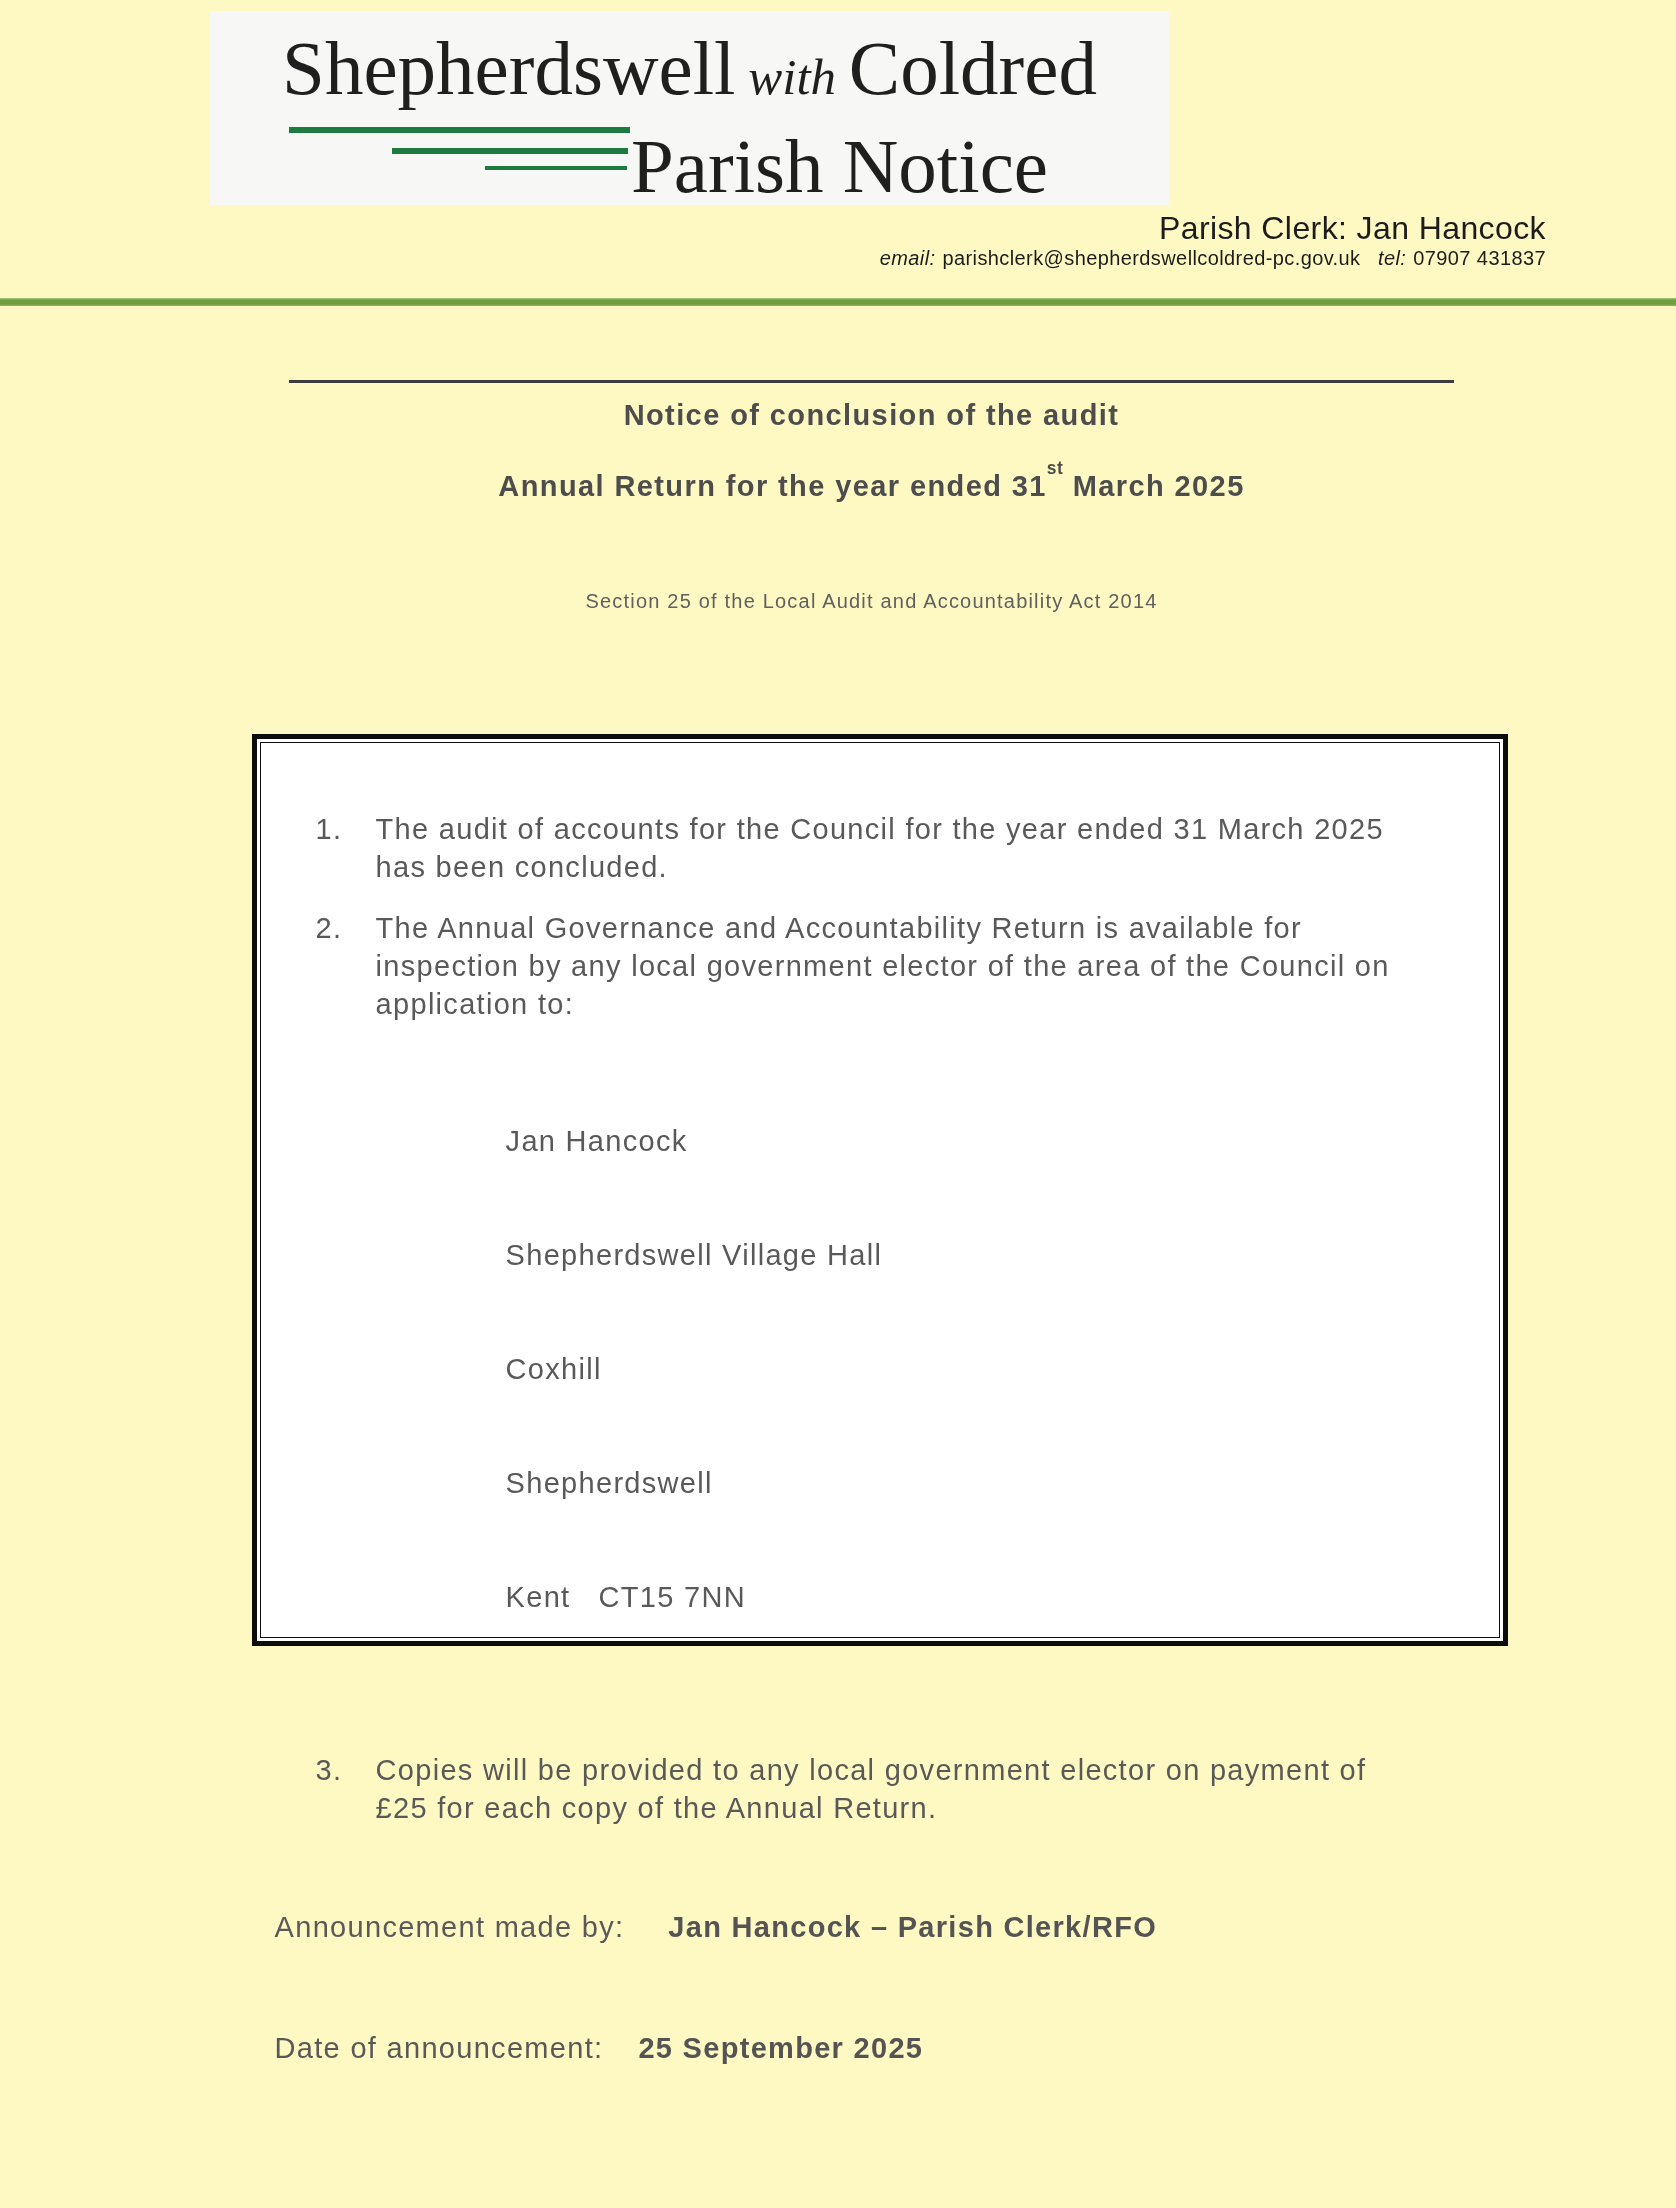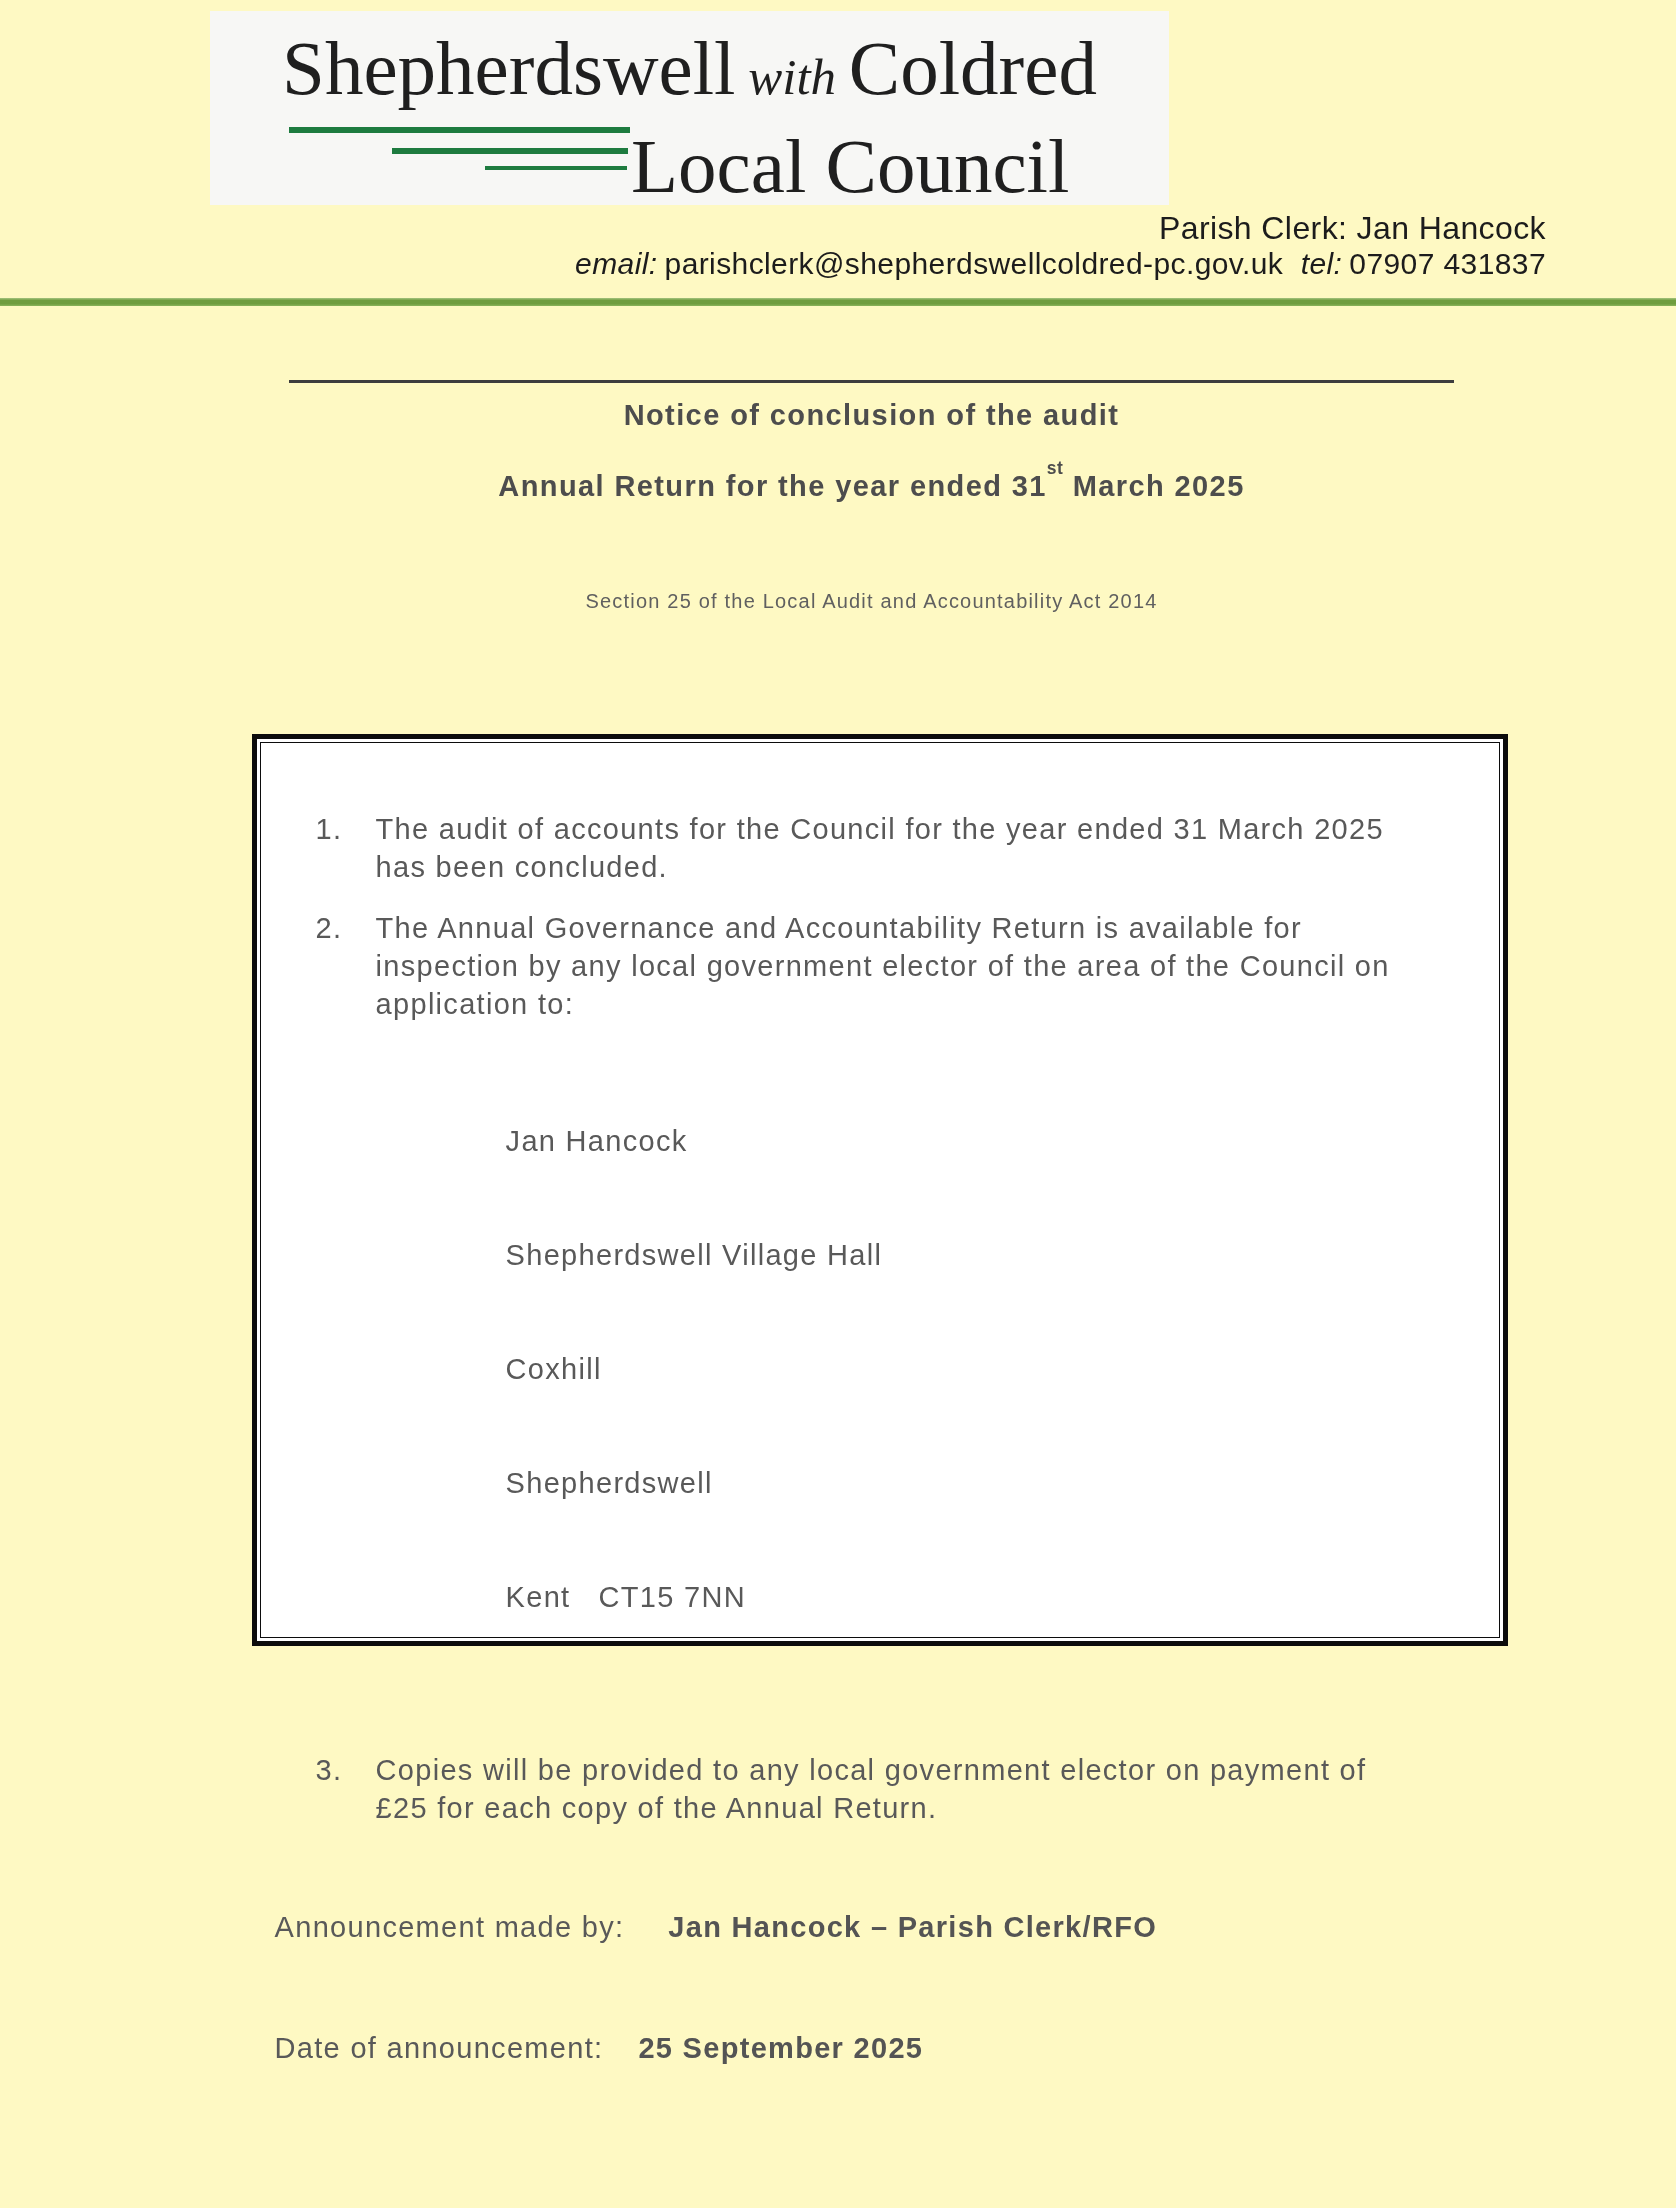--- a/index.html
+++ b/index.html
@@ -27,21 +27,21 @@
     position:absolute; left:421px; top:117px;
     font-family:"Liberation Serif", serif; font-size:77px; line-height:1;
     color:#1f1f1f;
   }
   
   .clerk-line {
     position:absolute; right:131px; top:210px; font-size:32px; color:#1c1c1c;
     letter-spacing:0.4px;
   }
   .contact-line {
-    position:absolute; right:131px; top:247px; font-size:30px; color:#1c1c1c;
+    position:absolute; right:131px; top:247px; font-size:20px; color:#1c1c1c;
     letter-spacing:0.4px;
   }
   .lbl-italic { font-style:italic; margin-right:7px; }
   .tel-label  { margin-left:17.5px; }
   .green-rule {
     position:absolute; left:0; top:298px; width:1677px; height:7.9px;
     background:linear-gradient(180deg,#a6c57f 0%,#6f9d3f 30%,#6f9d3f 72%,#8ab45c 100%);
   }
   
   .center-col { position:absolute; left:289px; top:380px; width:1165px; text-align:center; }
@@ -77,21 +77,21 @@
 </head>
 <body>
 
 <div class="page">
 
   <div class="logo-box">
     <div class="logo-line1"><span>Shepherdswell</span><span class="logo-with"> with </span><span>Coldred</span></div>
     <div class="bar bar1"></div>
     <div class="bar bar2"></div>
     <div class="bar bar3"></div>
-    <div class="logo-line2">Local Council</div>
+    <div class="logo-line2">Parish Notice</div>
   </div>
 
   <div class="clerk-line">Parish Clerk: Jan Hancock</div>
   <div class="contact-line">
     <span class="lbl-italic">email:</span><span>parishclerk@shepherdswellcoldred-pc.gov.uk</span><span class="lbl-italic tel-label">tel:</span><span>07907 431837</span>
   </div>
   <div class="green-rule"></div>
 
   <div class="center-col">
     <div class="title-rule"></div>

